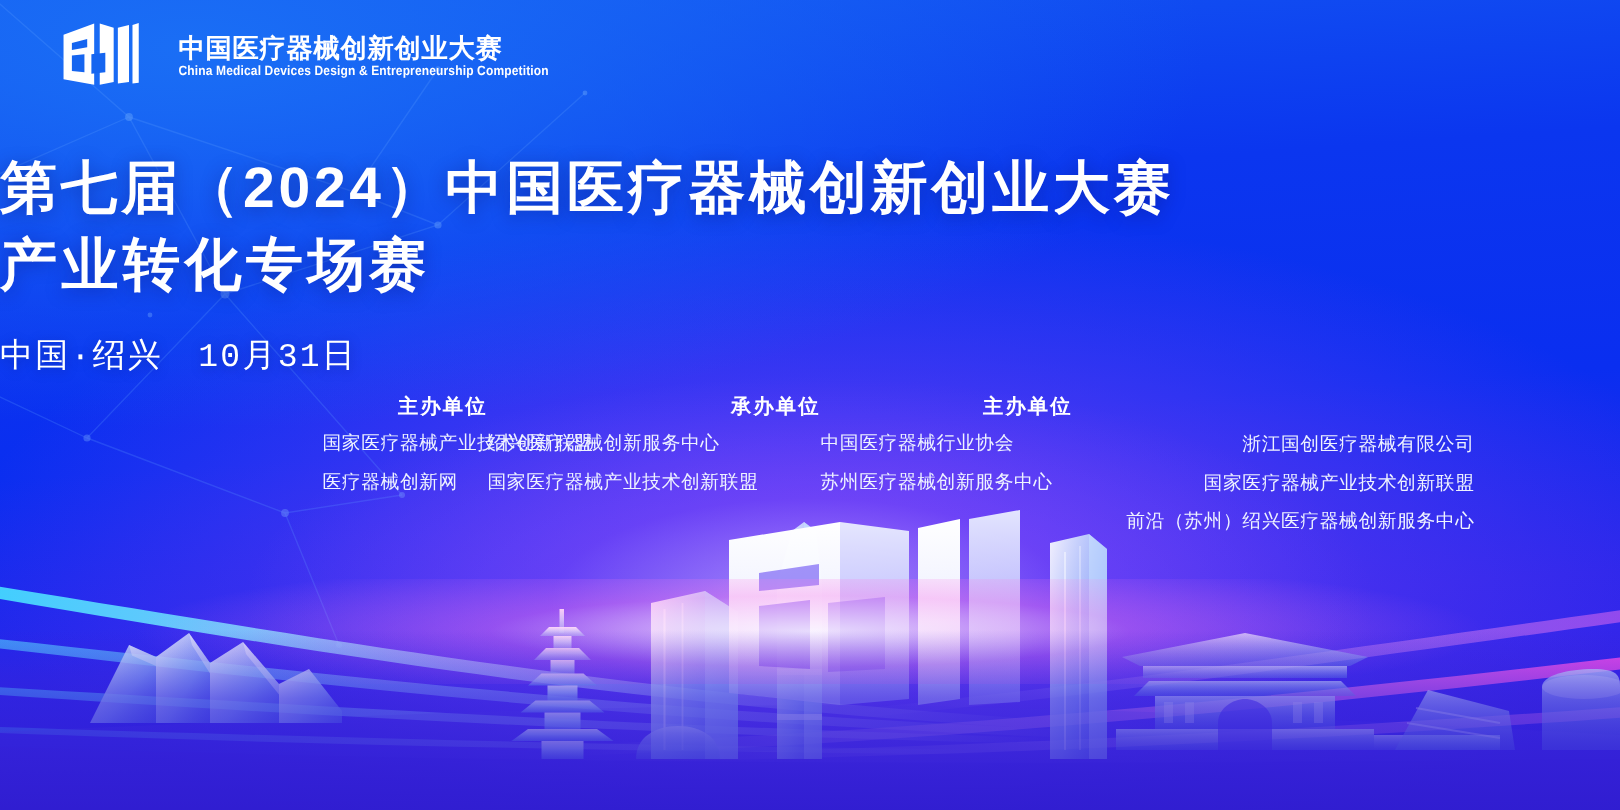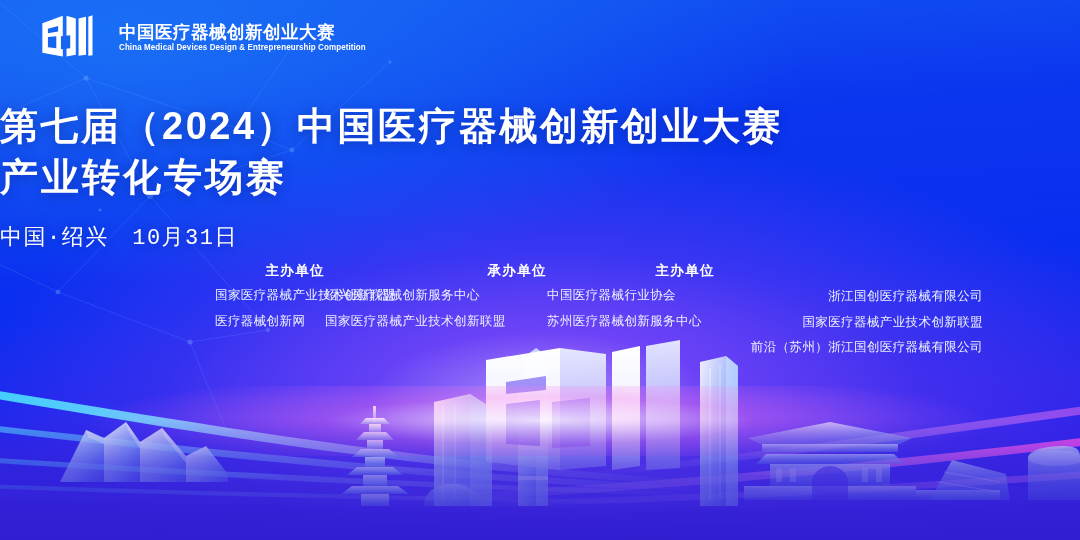--- a/index.html
+++ b/index.html
@@ -314,18 +314,18 @@
 
     <div class="org-col c3">
       <div class="org-head">主办单位</div>
       <div class="org-item">中国医疗器械行业协会</div>
       <div class="org-item">苏州医疗器械创新服务中心</div>
     </div>
 
     <div class="org-col c4">
       <div class="org-item">浙江国创医疗器械有限公司</div>
       <div class="org-item">国家医疗器械产业技术创新联盟</div>
-      <div class="org-item">前沿（苏州）浙江国创医疗器械有限公司</div>
+      <div class="org-item">前沿（苏州）绍兴医疗器械创新服务中心</div>
     </div>
 
   </div>
 
 </div>
 
 </body></html>

